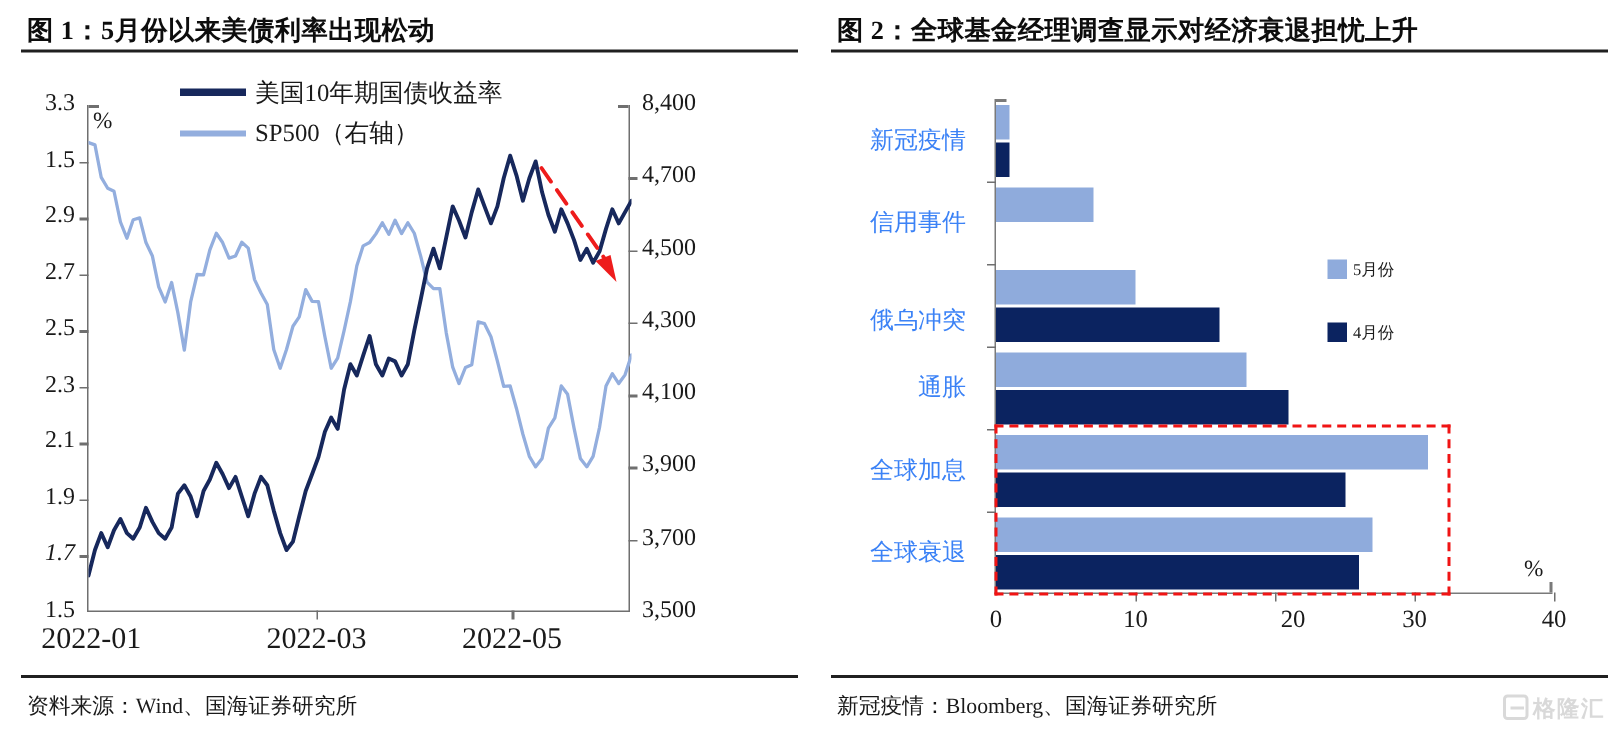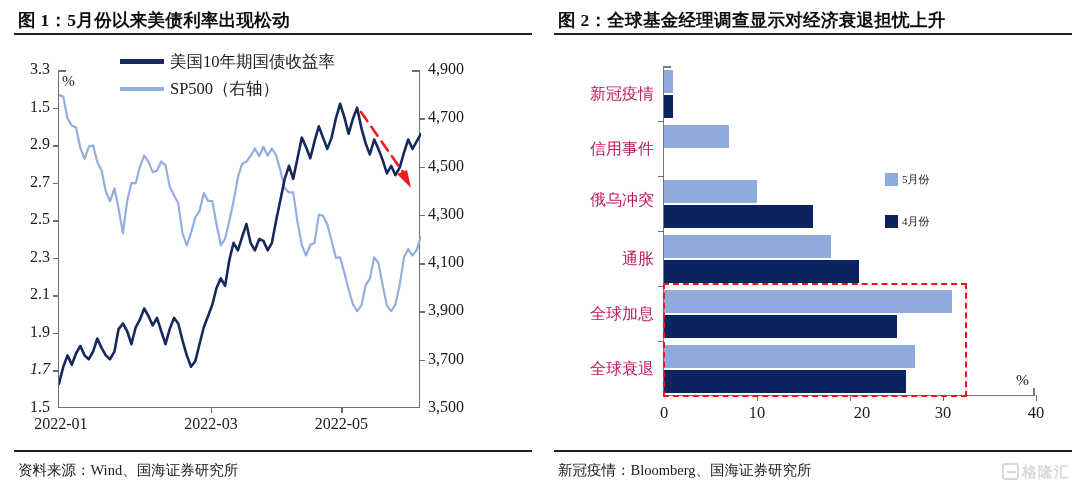--- a/index.html
+++ b/index.html
@@ -66,21 +66,21 @@
   .tick-r { right: -6px; width: 6px; height: 1.4px; }
   .tick-x { bottom: -6px; width: 1.4px; height: 6px; }
 
   .ylab-left, .ylab-right {
     position: absolute; font-size: 16px; color: #1a1a1a; white-space: nowrap;
   }
   .ylab-left  { right: 100%; margin-right: 9px; text-align: right; }
   .ylab-right { left: 100%;  margin-left: 9px;  text-align: left; }
   .xlab {
     position: absolute; top: 100%; margin-top: 8px;
-    font-size: 16px; color: #1a1a1a; white-space: nowrap;
+    font-size: 20px; color: #1a1a1a; white-space: nowrap;
     transform: translateX(-50%);
   }
   .pct-unit {
     position: absolute; font-size: 15.5px; color: #1a1a1a;
   }
   .lc-unit { left: 62px; top: 32px; }
 
   
   .bc-wrap { position: absolute; left: 0; top: 40px; width: 540px; height: 400px; }
   .bc-plot {
@@ -93,22 +93,22 @@
     position: absolute; left: 0; top: 0; width: 7px; height: 1.6px; background: #7a7a7a;
   }
   .bc-plot .cap-right {
     position: absolute; right: 0; bottom: 0; width: 1.6px; height: 7px; background: #7a7a7a;
   }
   .catrow { position: absolute; left: 0; right: 0; }
   .bar { position: absolute; left: 0; }
   .bar.may  { background: #8fabdc; }
   .bar.apr  { background: #0b2360; }
   .catlabel {
-    position: absolute; right: 100%; margin-right: 10px;
-    font-size: 16px; color: #be185d; white-space: nowrap;
+    position: absolute; right: 100%; margin-right: 20px;
+    font-size: 16px; color: #3b82f6; white-space: nowrap;
     transform: translateY(-50%);
   }
   .xtick-lab {
     position: absolute; top: 100%; margin-top: 8px;
     font-size: 16.5px; color: #1a1a1a; transform: translateX(-50%);
   }
   .bc-unit { position: absolute; right: 6px; bottom: 6px; font-size: 15.5px; color: #1a1a1a; }
 
   .bc-legend { position: absolute; left: 345px; top: 118px; }
   .bl-row { display: flex; align-items: center; height: 42px; }
@@ -187,21 +187,21 @@
           <div class="ylab-left" style="top: 140.222px;">2.5</div>
           <div class="tick tick-l" style="top: 187.778px;"></div>
           <div class="ylab-left" style="top: 177.778px;">2.3</div>
           <div class="tick tick-l" style="top: 225.333px;"></div>
           <div class="ylab-left" style="top: 215.333px;">2.1</div>
           <div class="tick tick-l" style="top: 262.889px;"></div>
           <div class="ylab-left" style="top: 252.889px;">1.9</div>
           <div class="tick tick-l" style="top: 300.444px;"></div>
           <div class="ylab-left" style="top: 290.444px; font-style: italic;">1.7</div>
           <div class="ylab-left" style="top: 328px;">1.5</div>
-          <div class="ylab-right" style="top: -10px;">4,900</div>
+          <div class="ylab-right" style="top: -10px;">8,400</div>
           <div class="tick tick-r" style="top: 48.2857px;"></div>
           <div class="ylab-right" style="top: 38.2857px;">4,700</div>
           <div class="tick tick-r" style="top: 96.5714px;"></div>
           <div class="ylab-right" style="top: 86.5714px;">4,500</div>
           <div class="tick tick-r" style="top: 144.857px;"></div>
           <div class="ylab-right" style="top: 134.857px;">4,300</div>
           <div class="tick tick-r" style="top: 193.143px;"></div>
           <div class="ylab-right" style="top: 183.143px;">4,100</div>
           <div class="tick tick-r" style="top: 241.429px;"></div>
           <div class="ylab-right" style="top: 231.429px;">3,900</div>
@@ -237,21 +237,21 @@
             <div class="catlabel" style="top: 27.5px;">新冠疫情</div>
           </div>
           <div class="catrow" style="top: 55px; height: 55px;">
             <div class="bar may" style="top: 3.5px; height: 23px; width: 65.1px;"></div>
             <div class="catlabel" style="top: 27.5px;">信用事件</div>
           </div>
           <div class="tick tick-l" style="top: 55px;"></div>
           <div class="catrow" style="top: 110px; height: 55px;">
             <div class="bar may" style="top: 3.5px; height: 23px; width: 93px;"></div>
             <div class="bar apr" style="top: 28.5px; height: 23px; width: 148.8px;"></div>
-            <div class="catlabel" style="top: 24px;">俄乌冲突</div>
+            <div class="catlabel" style="top: 38px;">俄乌冲突</div>
           </div>
           <div class="tick tick-l" style="top: 110px;"></div>
           <div class="catrow" style="top: 165px; height: 55px;">
             <div class="bar may" style="top: 3.5px; height: 23px; width: 167.4px;"></div>
             <div class="bar apr" style="top: 28.5px; height: 23px; width: 195.3px;"></div>
             <div class="catlabel" style="top: 27.5px;">通胀</div>
           </div>
           <div class="tick tick-l" style="top: 165px;"></div>
           <div class="catrow" style="top: 220px; height: 55px;">
             <div class="bar may" style="top: 3.5px; height: 23px; width: 288.3px;"></div>

